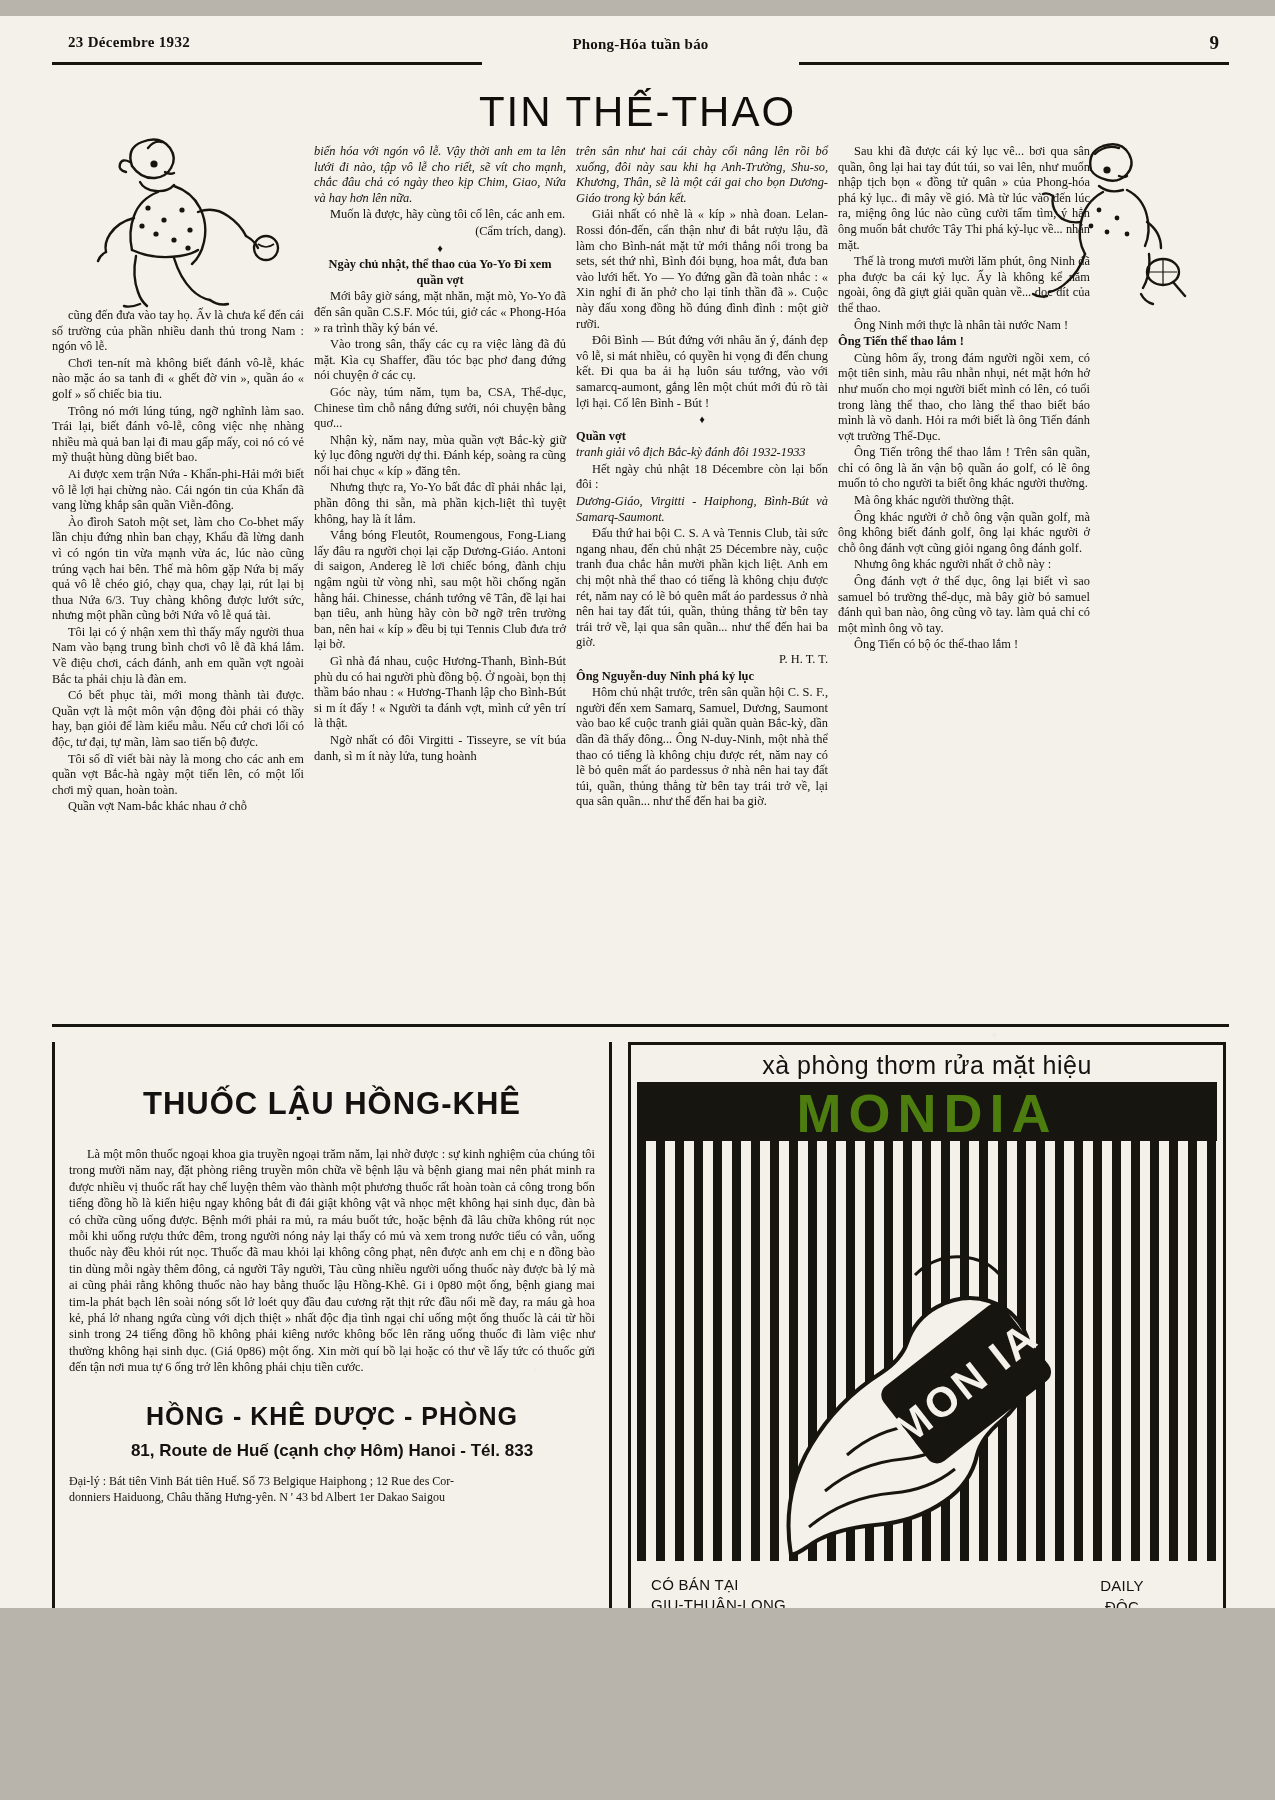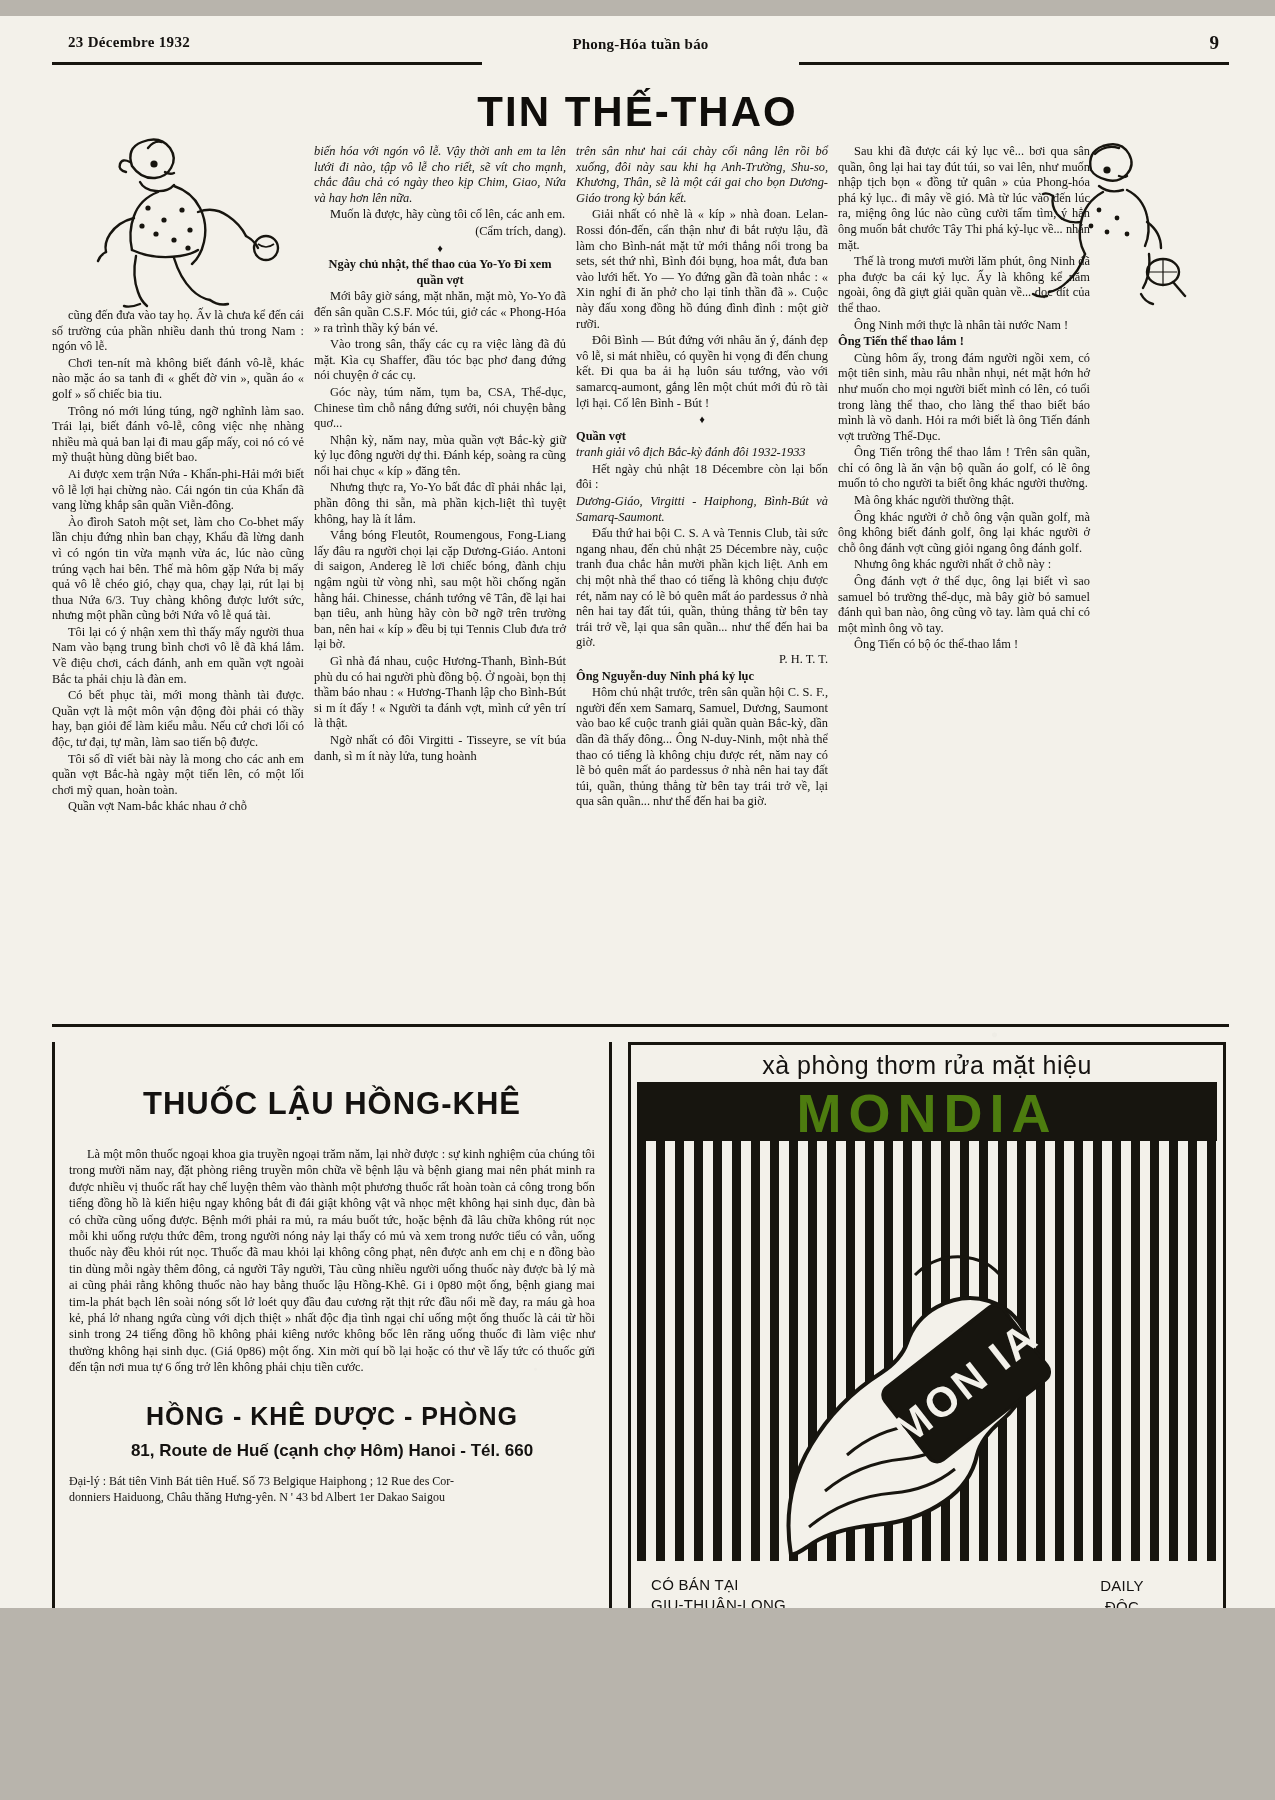--- a/index.html
+++ b/index.html
@@ -62,21 +62,21 @@
   .mh-rule-left { left: 0; width: 430px; }
   .mh-rule-right { right: 0; width: 430px; }
 
   
   .headline {
     position: absolute;
     top: 72px; left: 0; right: 0;
     text-align: center;
     font-family: "Liberation Sans", sans-serif;
     font-size: 42px;
-    font-weight: 700;
+    font-weight: 400;
     letter-spacing: 2px;
     color: #100e0b;
   }
 
   
   .cartoon { position: absolute; }
   .cartoon-left { left: 70px; top: 110px; width: 220px; height: 190px; }
   .cartoon-right { right: 60px; top: 110px; width: 220px; height: 190px; }
 
   
@@ -426,21 +426,21 @@
   </div>
 
   <div class="ad-rule"></div>
 
   <div class="ad-left">
     <div class="ad-left-title">THUỐC LẬU HỒNG-KHÊ</div>
     <div class="ad-left-body">
       <p>Là một môn thuốc ngoại khoa gia truyền ngoại trăm năm, lại nhờ được : sự kinh nghiệm của chúng tôi trong mười năm nay, đặt phòng riêng truyền môn chữa về bệnh lậu và bệnh giang mai nên phát minh ra được nhiều vị thuốc rất hay chế luyện thêm vào thành một phương thuốc rất hoàn toàn cả công trong bốn tiếng đồng hồ là kiến hiệu ngay không bắt đi đái giật không vật vã nhọc mệt không hại sinh dục, đàn bà có chữa cũng uống được. Bệnh mới phải ra mủ, ra máu buốt tức, hoặc bệnh đã lâu chữa không rút nọc mỗi khi uống rượu thức đêm, trong người nóng nảy lại thấy có mủ và xem trong nước tiểu có vẫn, uống thuốc này đều khỏi rút nọc. Thuốc đã mau khỏi lại không công phạt, nên được anh em chị e n đồng bào tin dùng mỗi ngày thêm đông, cả người Tây người, Tàu cũng nhiều người uống thuốc này được bà lý mà ai cũng phải rằng không thuốc nào hay bằng thuốc lậu Hồng-Khê. Gi i 0p80 một ống, bệnh giang mai tim-la phát bạch lên soài nóng sốt lở loét quy đầu đau cương rặt thịt rức đầu nổi mề đay, ra máu gà hoa kẻ, phá lở nhang ngứa cùng với dịch thiệt » nhất độc địa tình ngại chỉ uống một ống thuốc là cải từ hồi sinh trong 24 tiếng đồng hồ không phải kiêng nước không bốc lên răng uống thuốc đi làm việc như thường không hại sinh dục. (Giá 0p86) một ống. Xin mời quí bồ lại hoặc có thư về lấy tức có thuốc gửi đến tận nơi mua tự 6 ống trở lên không phải chịu tiền cước.</p>
     </div>
     <div class="ad-sub1">HỒNG - KHÊ  DƯỢC - PHÒNG</div>
-    <div class="ad-sub2">81, Route de Huế (cạnh chợ Hôm) Hanoi - Tél. 660</div>
+    <div class="ad-sub2">81, Route de Huế (cạnh chợ Hôm) Hanoi - Tél. 833</div>
     <div class="ad-fine">
       <p>Đại-lý : Bát tiên Vinh Bát tiên Huế. Số 73 Belgique Haiphong ; 12 Rue des Cor-</p>
       <p>donniers Haiduong, Châu thăng Hưng-yên. N ' 43 bd Albert 1er Dakao Saigou</p>
     </div>
   </div>
 
   <div class="ad-right">
     <div class="ad-r-top">xà phòng thơm rửa mặt hiệu</div>
     <div class="mondia-band">
       <div class="word">MONDIA</div>

